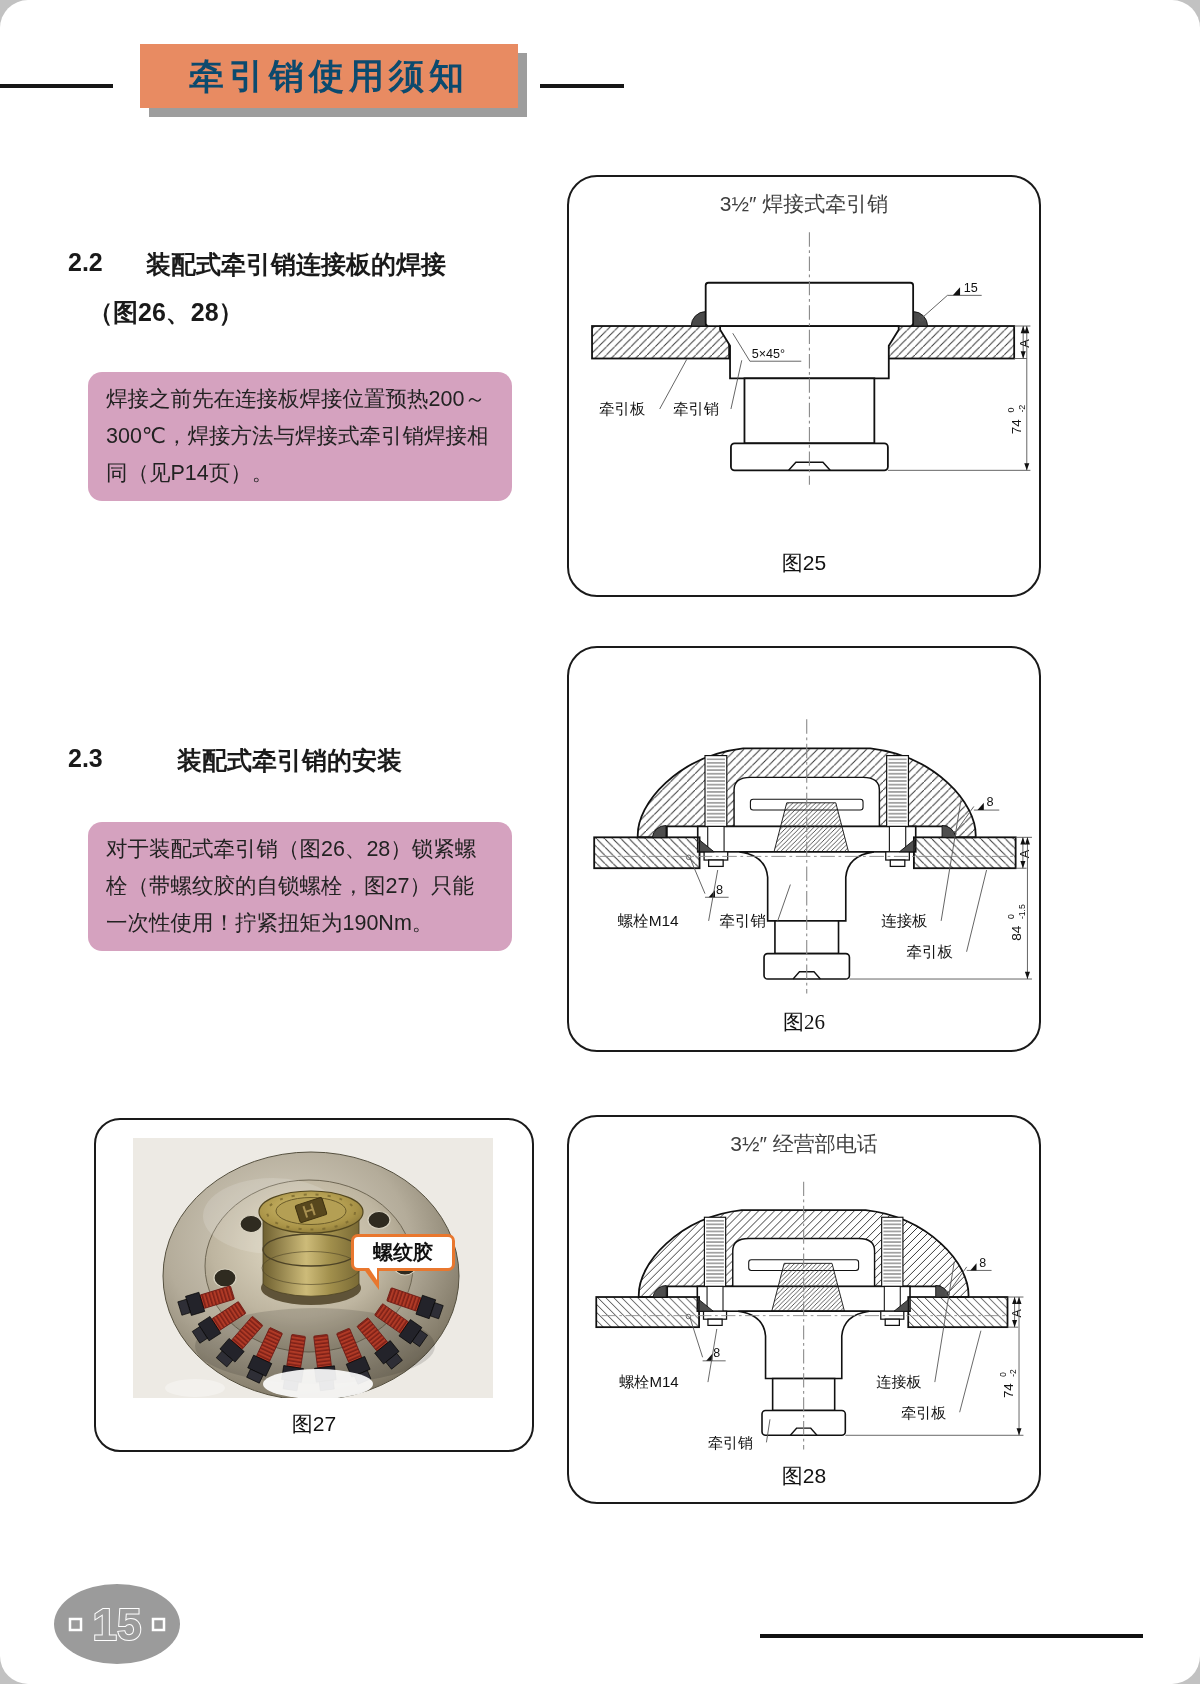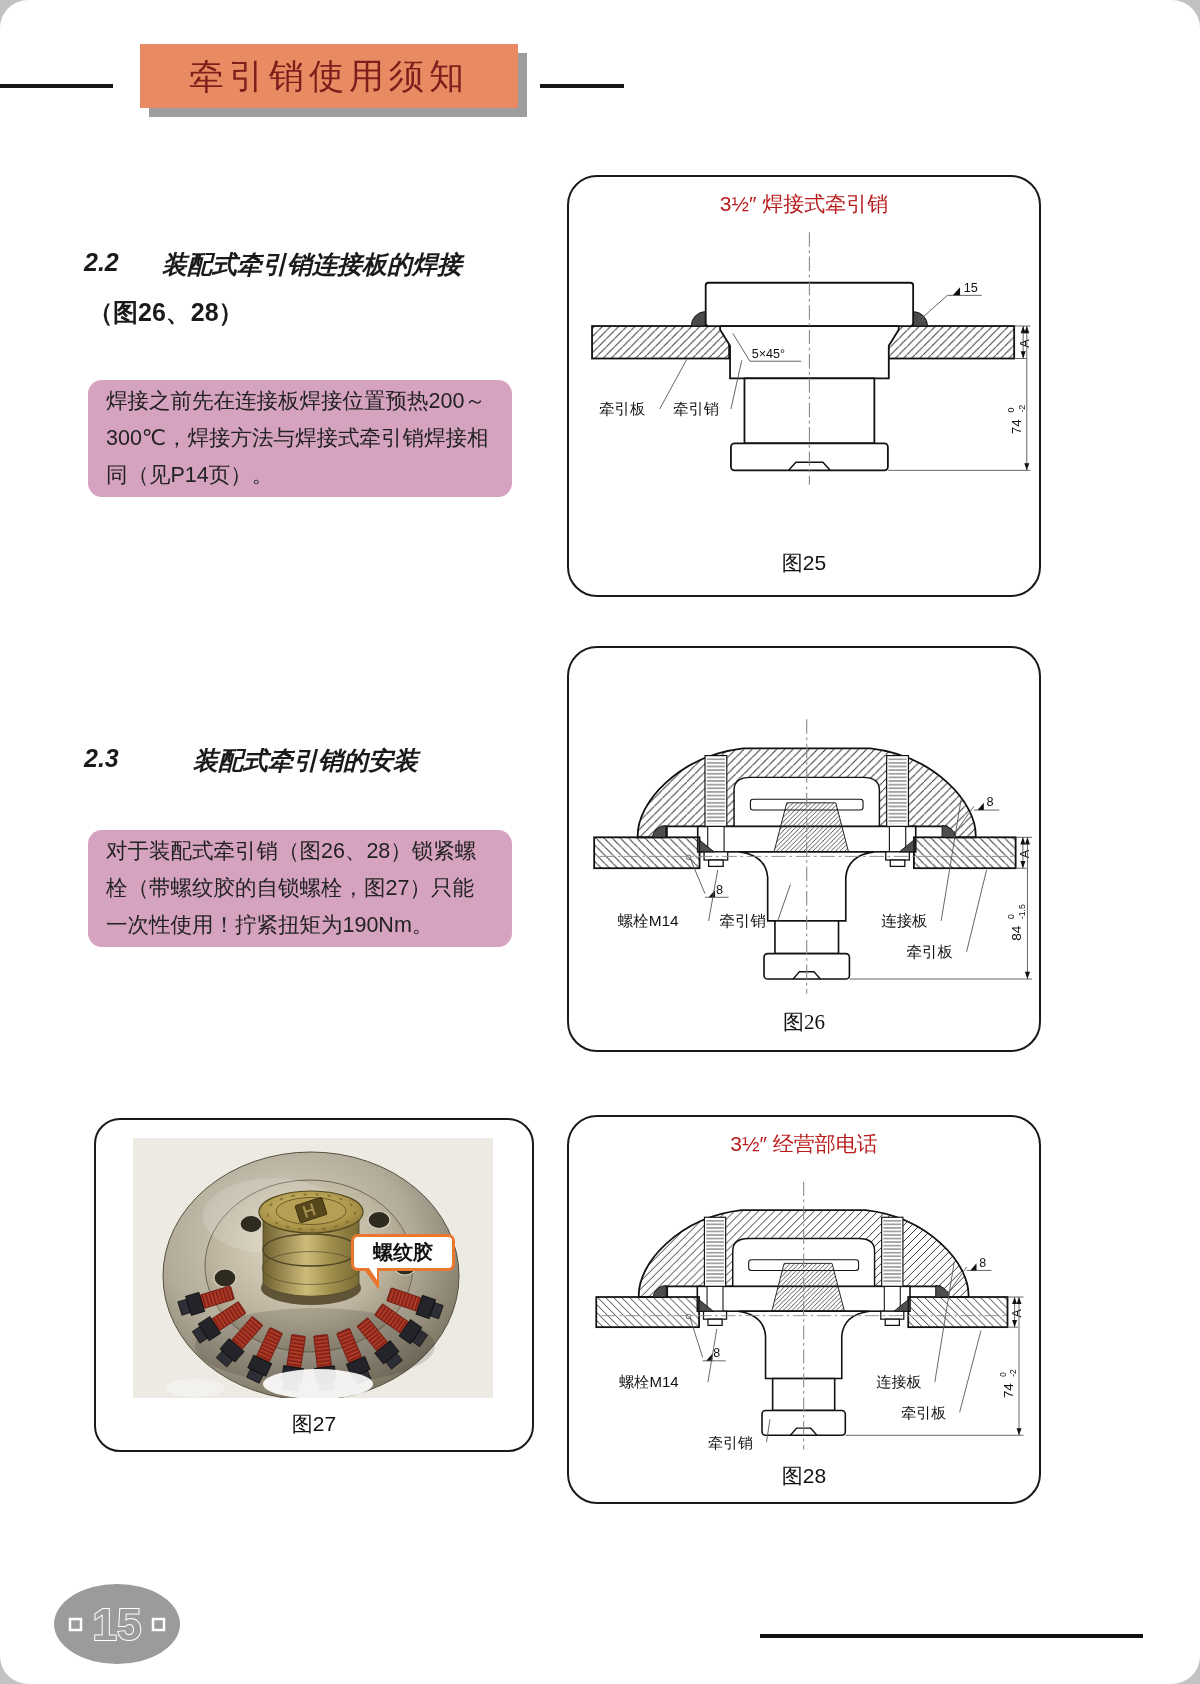--- a/index.html
+++ b/index.html
@@ -2,37 +2,37 @@
 <html><head>
 <meta charset="utf-8">
 <style>
   html,body{margin:0;padding:0;width:1200px;height:1684px;background:#c2c2c2;overflow:hidden;}
   body{font-family:"Liberation Sans","DejaVu Sans",sans-serif;}
   .page{position:absolute;inset:0;background:#fff;border-radius:28px;}
 
   
   .banner{position:absolute;left:140px;top:44px;width:378px;height:64px;background:#e88b62;
           box-shadow:9px 9px 0 0 #9d9d9d;display:flex;align-items:center;justify-content:center;}
-  .banner span{color:#7f1d1d;font-size:35px;font-weight:normal;letter-spacing:5px;}
+  .banner span{color:#0c4a6e;font-size:35px;font-weight:bold;letter-spacing:5px;}
   .hline{position:absolute;height:3.5px;background:#161616;}
   .hline.left{left:0;top:84px;width:113px;}
   .hline.right{left:540px;top:84px;width:84px;}
 
   
-  .sec{position:absolute;left:84px;color:#1a1a1a;font-weight:bold;font-size:25px;display:flex;font-style:italic;}
+  .sec{position:absolute;left:68px;color:#1a1a1a;font-weight:bold;font-size:25px;display:flex;}
   .sec .num{width:78px;}
   .sec2{position:absolute;left:88px;color:#1a1a1a;font-weight:bold;font-size:25px;}
 
   
   .note{position:absolute;left:88px;width:388px;background:#d5a2bf;border-radius:14px;
-        padding:3px 18px;font-size:21.5px;line-height:37px;color:#222;margin-top:8px;}
+        padding:9px 18px;font-size:21.5px;line-height:37px;color:#222;}
 
   
   .figbox{position:absolute;border:2.5px solid #1a1a1a;border-radius:30px;background:#fff;}
-  .figtitle{position:absolute;left:0;right:0;top:13px;text-align:center;font-size:21px;font-weight:500;color:#b91c1c;}
+  .figtitle{position:absolute;left:0;right:0;top:13px;text-align:center;font-size:21px;font-weight:500;color:#404040;}
   .figcap{position:absolute;left:0;right:0;text-align:center;font-size:21px;color:#111;}
   .figsvg{position:absolute;}
 
   
   .photo{position:absolute;left:37px;top:18px;width:360px;height:260px;}
   .callout{position:absolute;left:218px;top:96px;background:#fff;border:3px solid #e9772e;border-radius:7px;
            padding:2px 19px;font-size:20px;font-weight:bold;color:#111;white-space:nowrap;}
   .callout .pt-o{position:absolute;left:9px;top:100%;width:0;height:0;
            border-top:22px solid #e9772e;border-left:16px solid transparent;}
   .callout .pt-i{position:absolute;left:13px;top:calc(100% - 3px);width:0;height:0;

